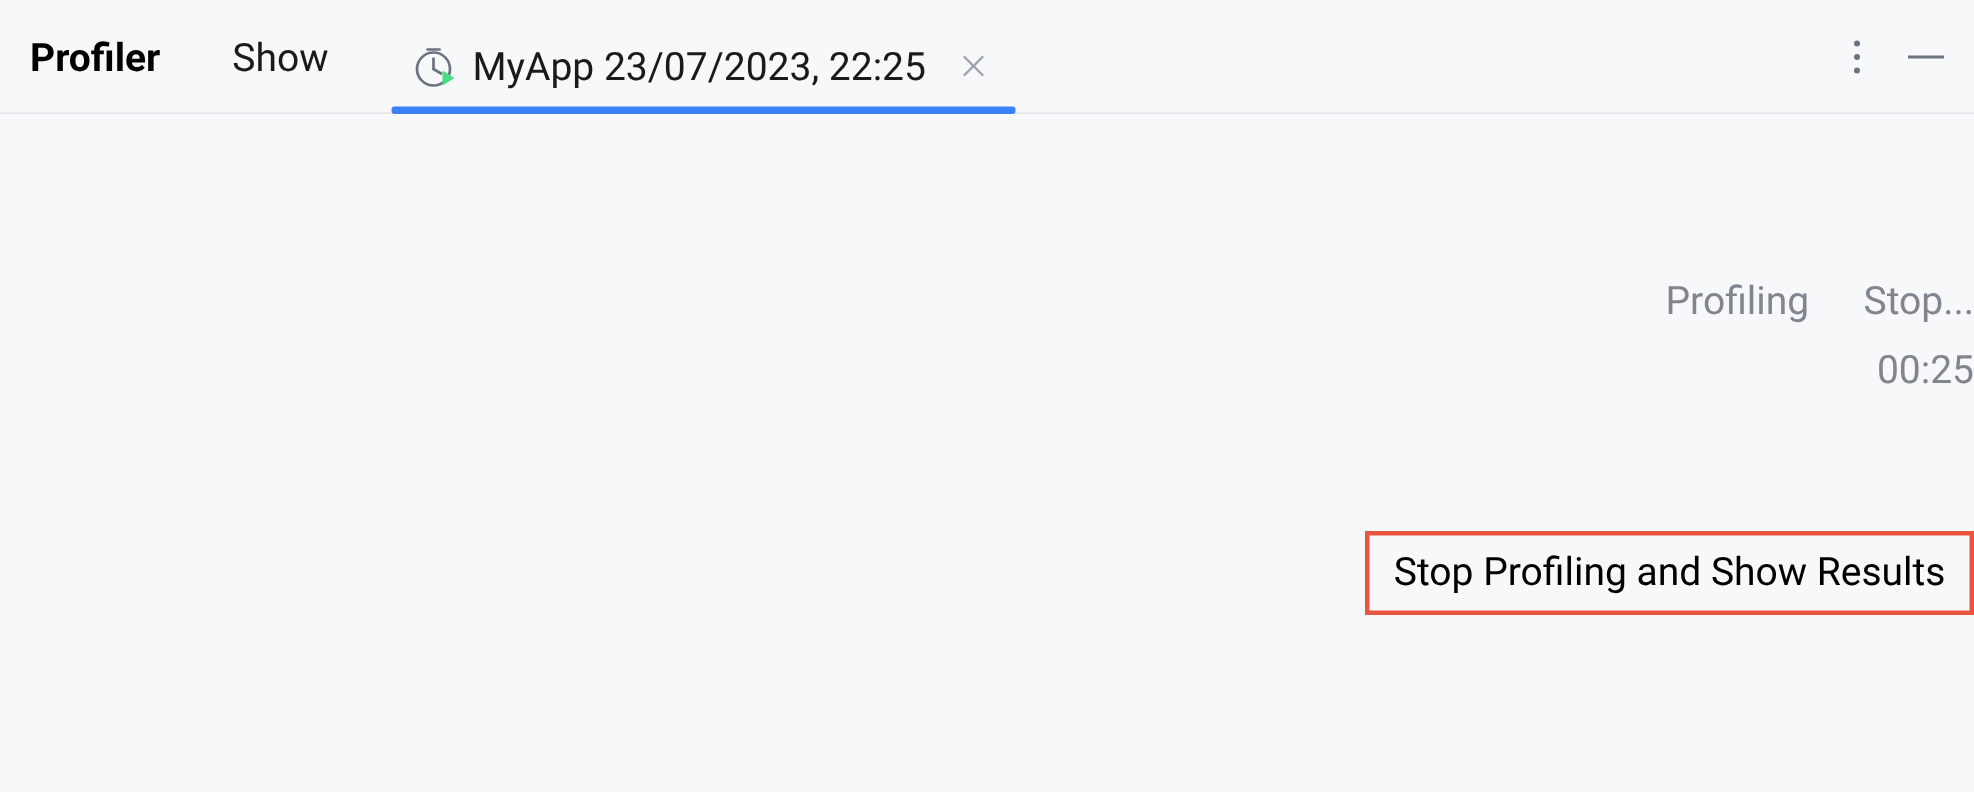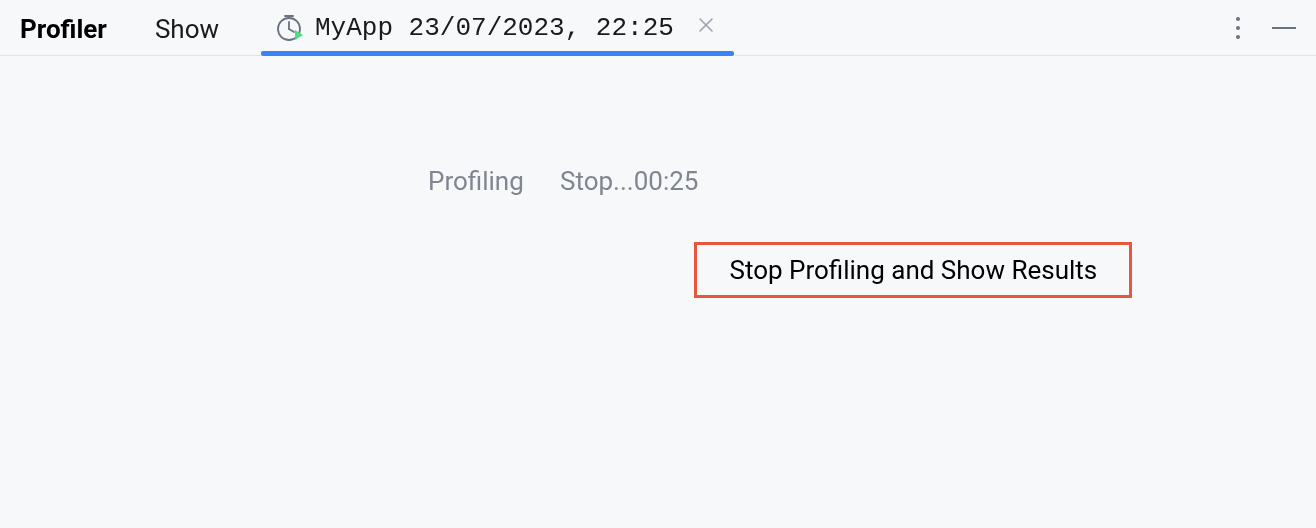--- a/index.html
+++ b/index.html
@@ -10,21 +10,21 @@
     body {
       font-family: -apple-system, BlinkMacSystemFont, "Segoe UI", Roboto, sans-serif;
       background: #f7f8fa;
       width: 1316px;
       height: 528px;
       overflow: hidden;
     }
     .header {
       display: flex;
       align-items: center;
-      height: 56px;
+      height: 76px;
       background: #f7f8fa;
       border-bottom: 1px solid #e2e4e8;
       padding: 0 20px;
       position: relative;
     }
     .title {
       font-size: 26px;
       font-weight: 700;
       color: #000;
       margin-right: 48px;
@@ -32,25 +32,24 @@
     }
     .home-tab {
       font-size: 26px;
       color: #1a1a1a;
       cursor: pointer;
       margin-right: 48px;
       padding-top: 2px;
     }
     .active-tab {
       display: flex;
-      align-items: center;
+      align-items: flex-end;
       position: relative;
       height: 100%;
       padding: 15px 8px;
-      font-family: Liberation Mono, monospace;
     }
     .active-tab::after {
       content: "";
       position: absolute;
       bottom: -1px;
       left: -6px;
       right: -6px;
       height: 5px;
       background: #3b82f6;
       border-radius: 2px;
@@ -91,41 +90,42 @@
       background: #6b7280;
     }
     .minimize {
       width: 24px;
       height: 2px;
       background: #6b7280;
       cursor: pointer;
     }
     .content {
       display: flex;
-      align-items: flex-start;
+      flex-direction: column;
+      align-items: flex-end;
       padding-top: 110px;
       padding-left: 428px;
     }
     .info-row {
       display: flex;
       margin-bottom: 16px;
     }
     .info-label {
       font-size: 26px;
       color: #808590;
       width: 132px;
     }
     .info-value {
       font-size: 26px;
       color: #808590;
     }
     .stop-button {
       margin-top: 76px;
       margin-left: -4px;
-      padding: 10px 32px;
+      padding: 10px 16px;
       font-size: 26px;
       color: #000;
       background: transparent;
       border: 3px solid #e8563f;
       cursor: pointer;
       font-family: inherit;
     }
   </style>
 </head>
 <body>

